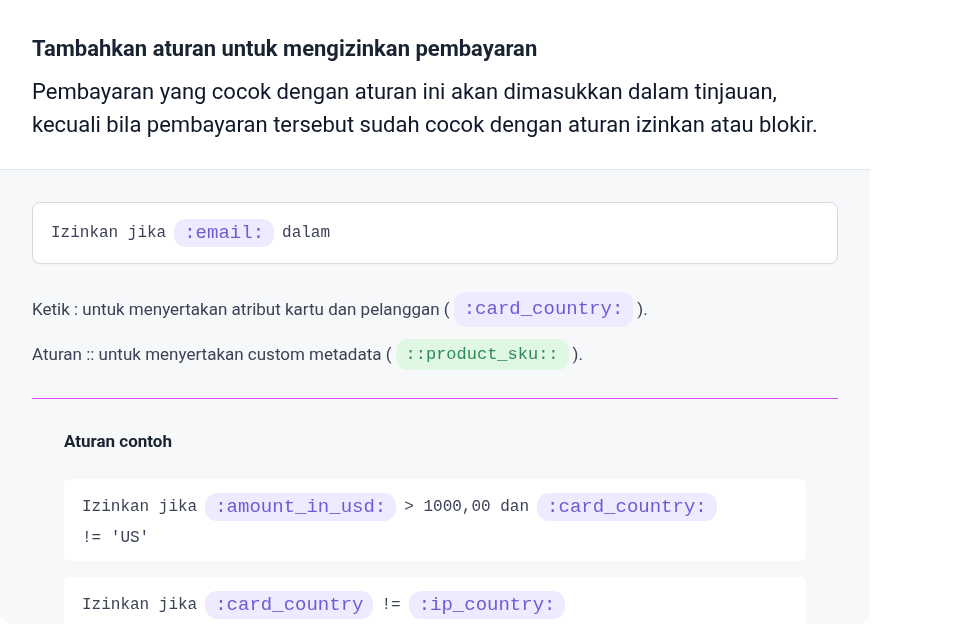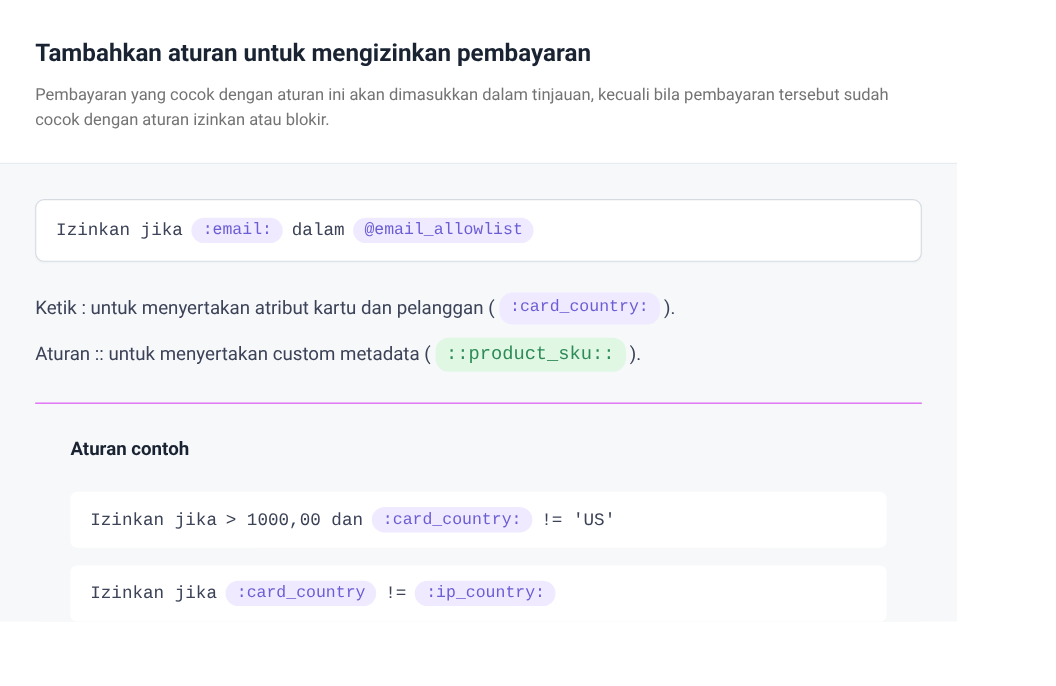--- a/index.html
+++ b/index.html
@@ -24,22 +24,22 @@
     .header {
       padding: 36px 32px 28px 32px;
     }
     .title {
       font-size: 22px;
       font-weight: 700;
       color: #1a2332;
       margin-bottom: 14px;
     }
     .description {
-      font-size: 15px;
-      color: #737373;
+      font-size: 22px;
+      color: #0f172a;
       line-height: 1.5;
     }
     .divider {
       border: none;
       border-top: 1px solid #e3e8ee;
     }
     .content-section {
       background: #f6f8fa;
       padding: 32px 32px 0 32px;
     }
@@ -60,21 +60,21 @@
     .rule-text {
       color: #3c4257;
       text-align: center;
     }
     .token-purple {
       background: #efeaff;
       color: #6b5dd3;
       padding: 3px 10px;
       border-radius: 12px;
       font-family: "SFMono-Regular", Consolas, "Liberation Mono", Menlo, monospace;
-      font-size: 15px;
+      font-size: 19px;
     }
     .token-green {
       background: #dff7e3;
       color: #2e8b57;
       padding: 3px 10px;
       border-radius: 12px;
       font-family: "SFMono-Regular", Consolas, "Liberation Mono", Menlo, monospace;
       font-size: 17px;
     }
     .hints {
@@ -130,41 +130,41 @@
   </div>
 
   <hr class="divider">
 
   <div class="content-section">
 
     <div class="rule-input">
       <span class="rule-text">Izinkan jika</span>
       <span class="token-purple">:email:</span>
       <span class="rule-text">dalam</span>
-      <span class="token-purple">@email_allowlist</span>
     </div>
 
     <div class="hints">
       <div class="hint-line">
         <span class="hint-text">Ketik : untuk menyertakan atribut kartu dan pelanggan (</span>
         <span class="token-purple">:card_country:</span>
         <span class="hint-text">).</span>
       </div>
       <div class="hint-line">
         <span class="hint-text">Aturan :: untuk menyertakan custom metadata (</span>
         <span class="token-green">::product_sku::</span>
         <span class="hint-text">).</span>
       </div>
     </div>
 
     <div class="examples-section">
       <h3 class="examples-title">Aturan contoh</h3>
 
       <div class="example-rule">
         <span class="rule-text">Izinkan jika</span>
+        <span class="token-purple">:amount_in_usd:</span>
         <span class="rule-text">&gt; 1000,00 dan</span>
         <span class="token-purple">:card_country:</span>
         <span class="rule-text">!= 'US'</span>
       </div>
 
       <div class="example-rule">
         <span class="rule-text">Izinkan jika</span>
         <span class="token-purple">:card_country</span>
         <span class="rule-text">!=</span>
         <span class="token-purple">:ip_country:</span>

